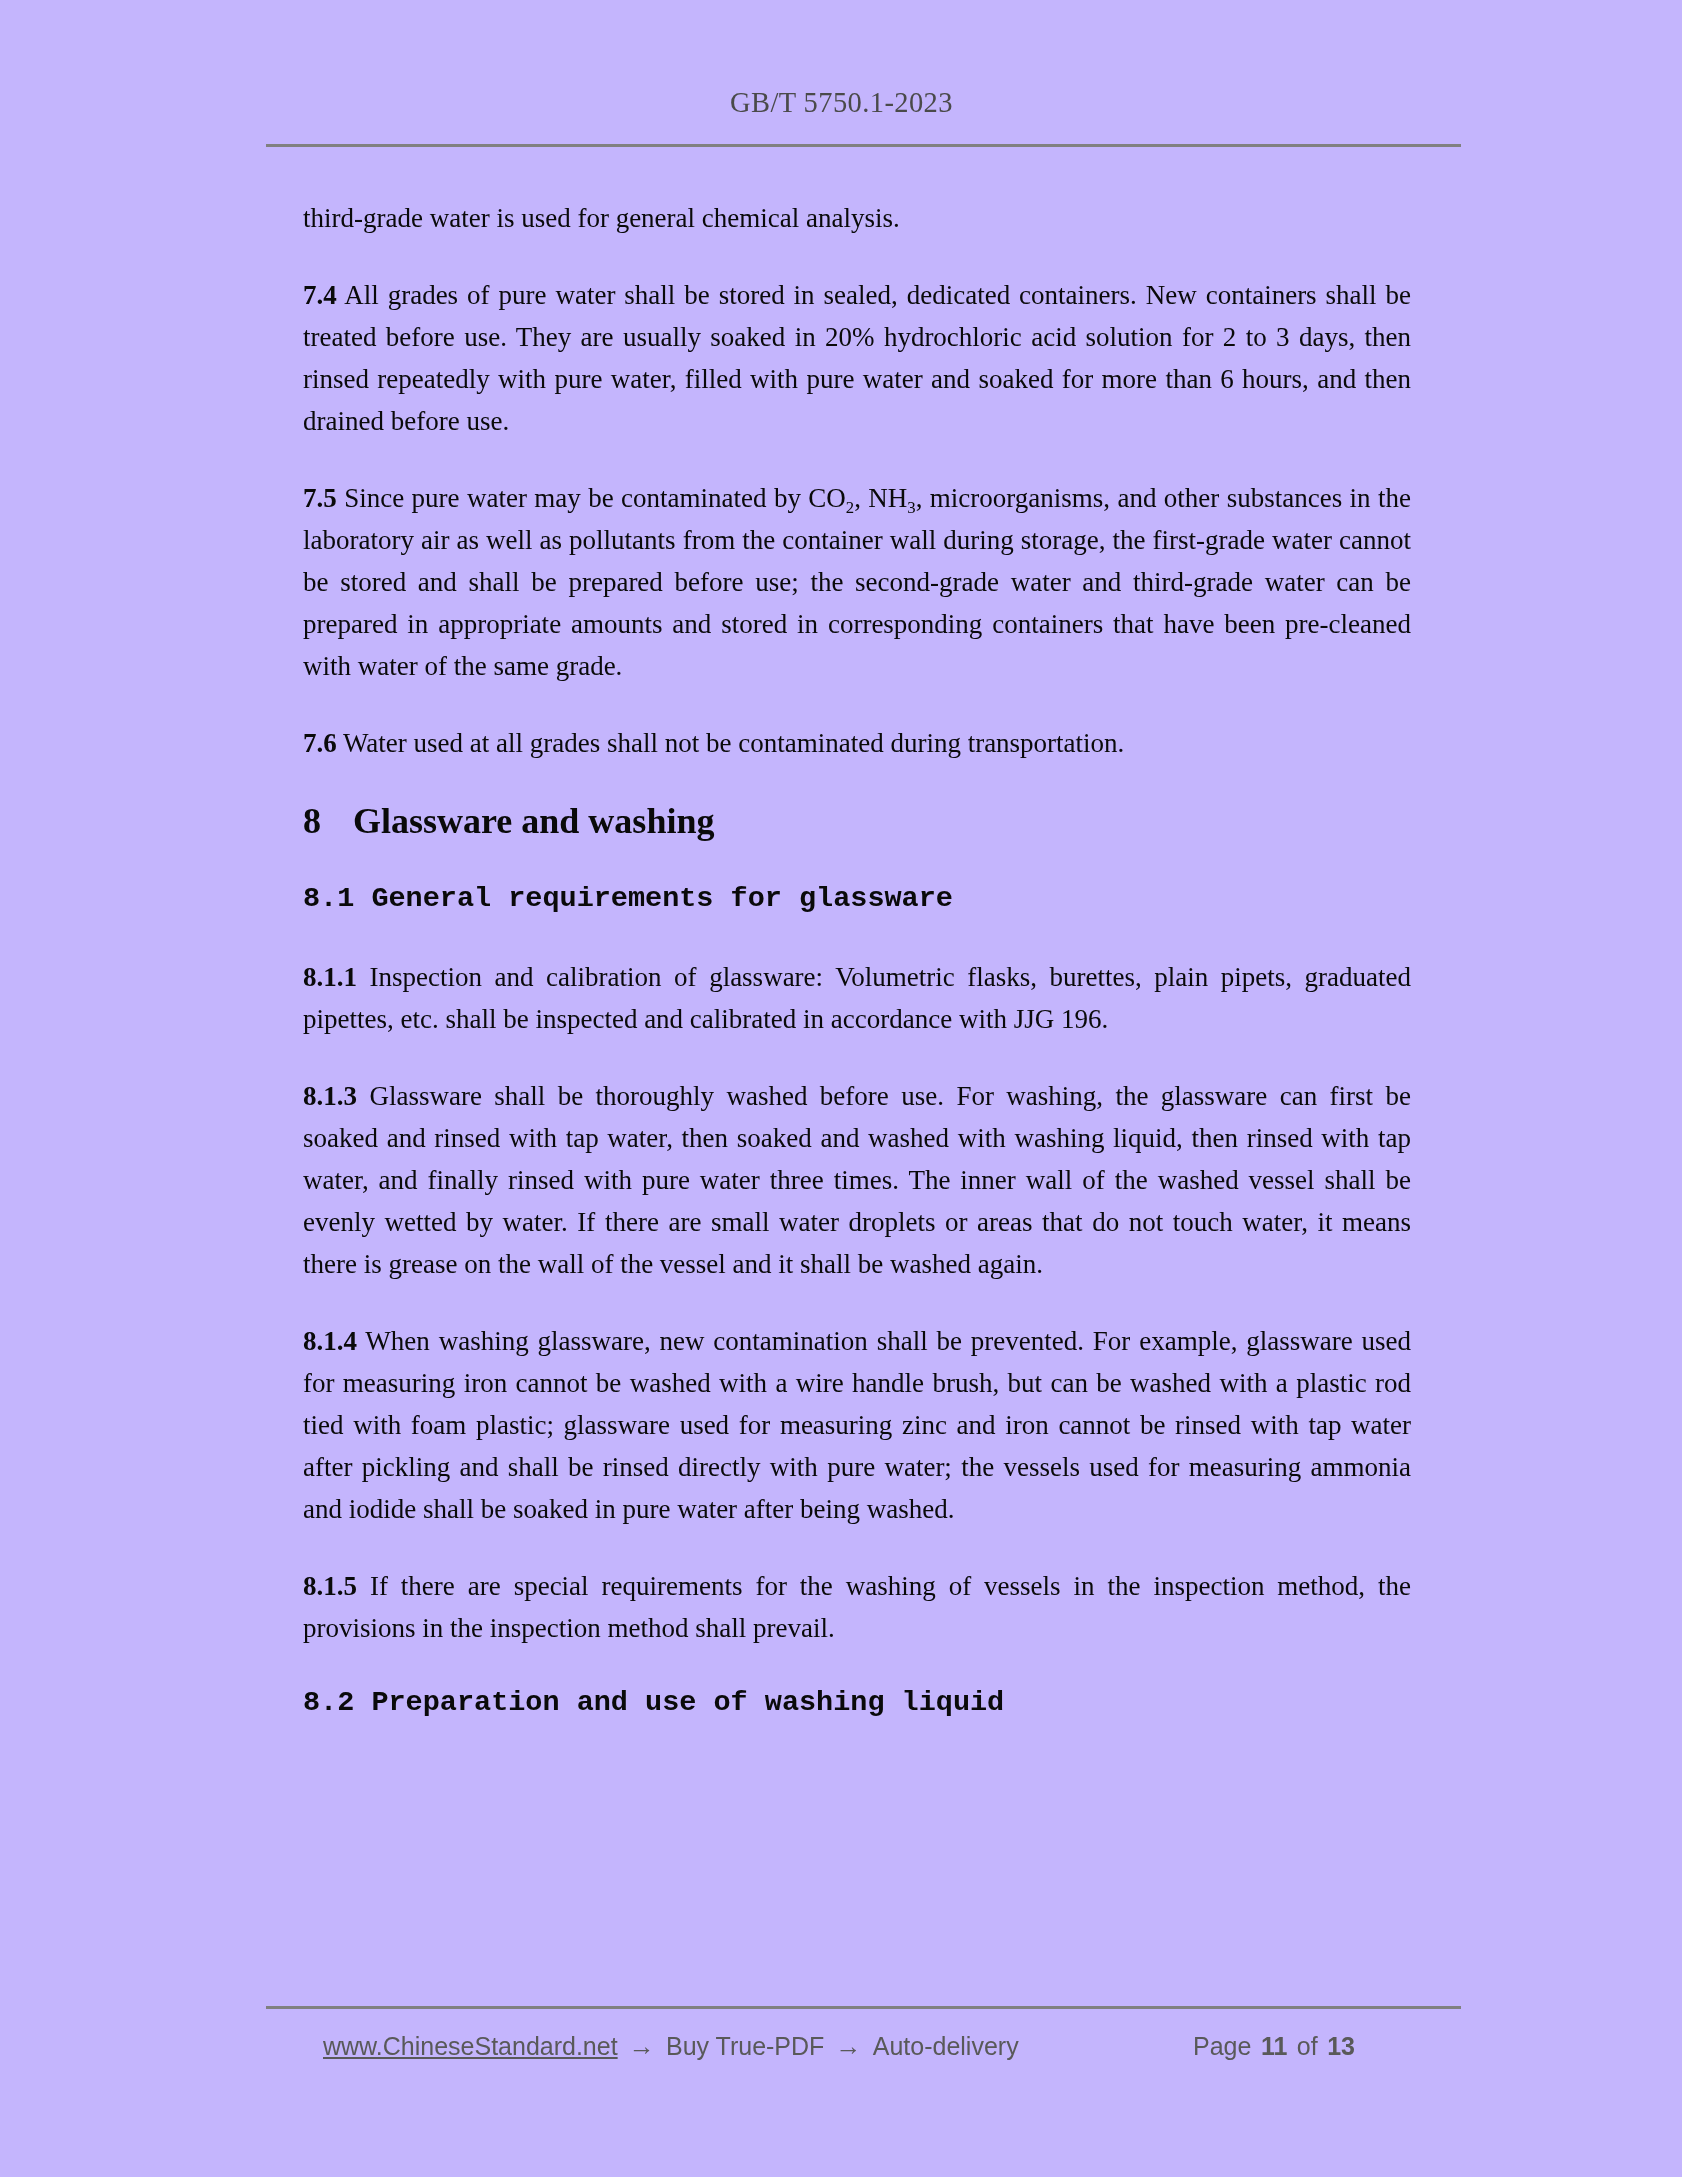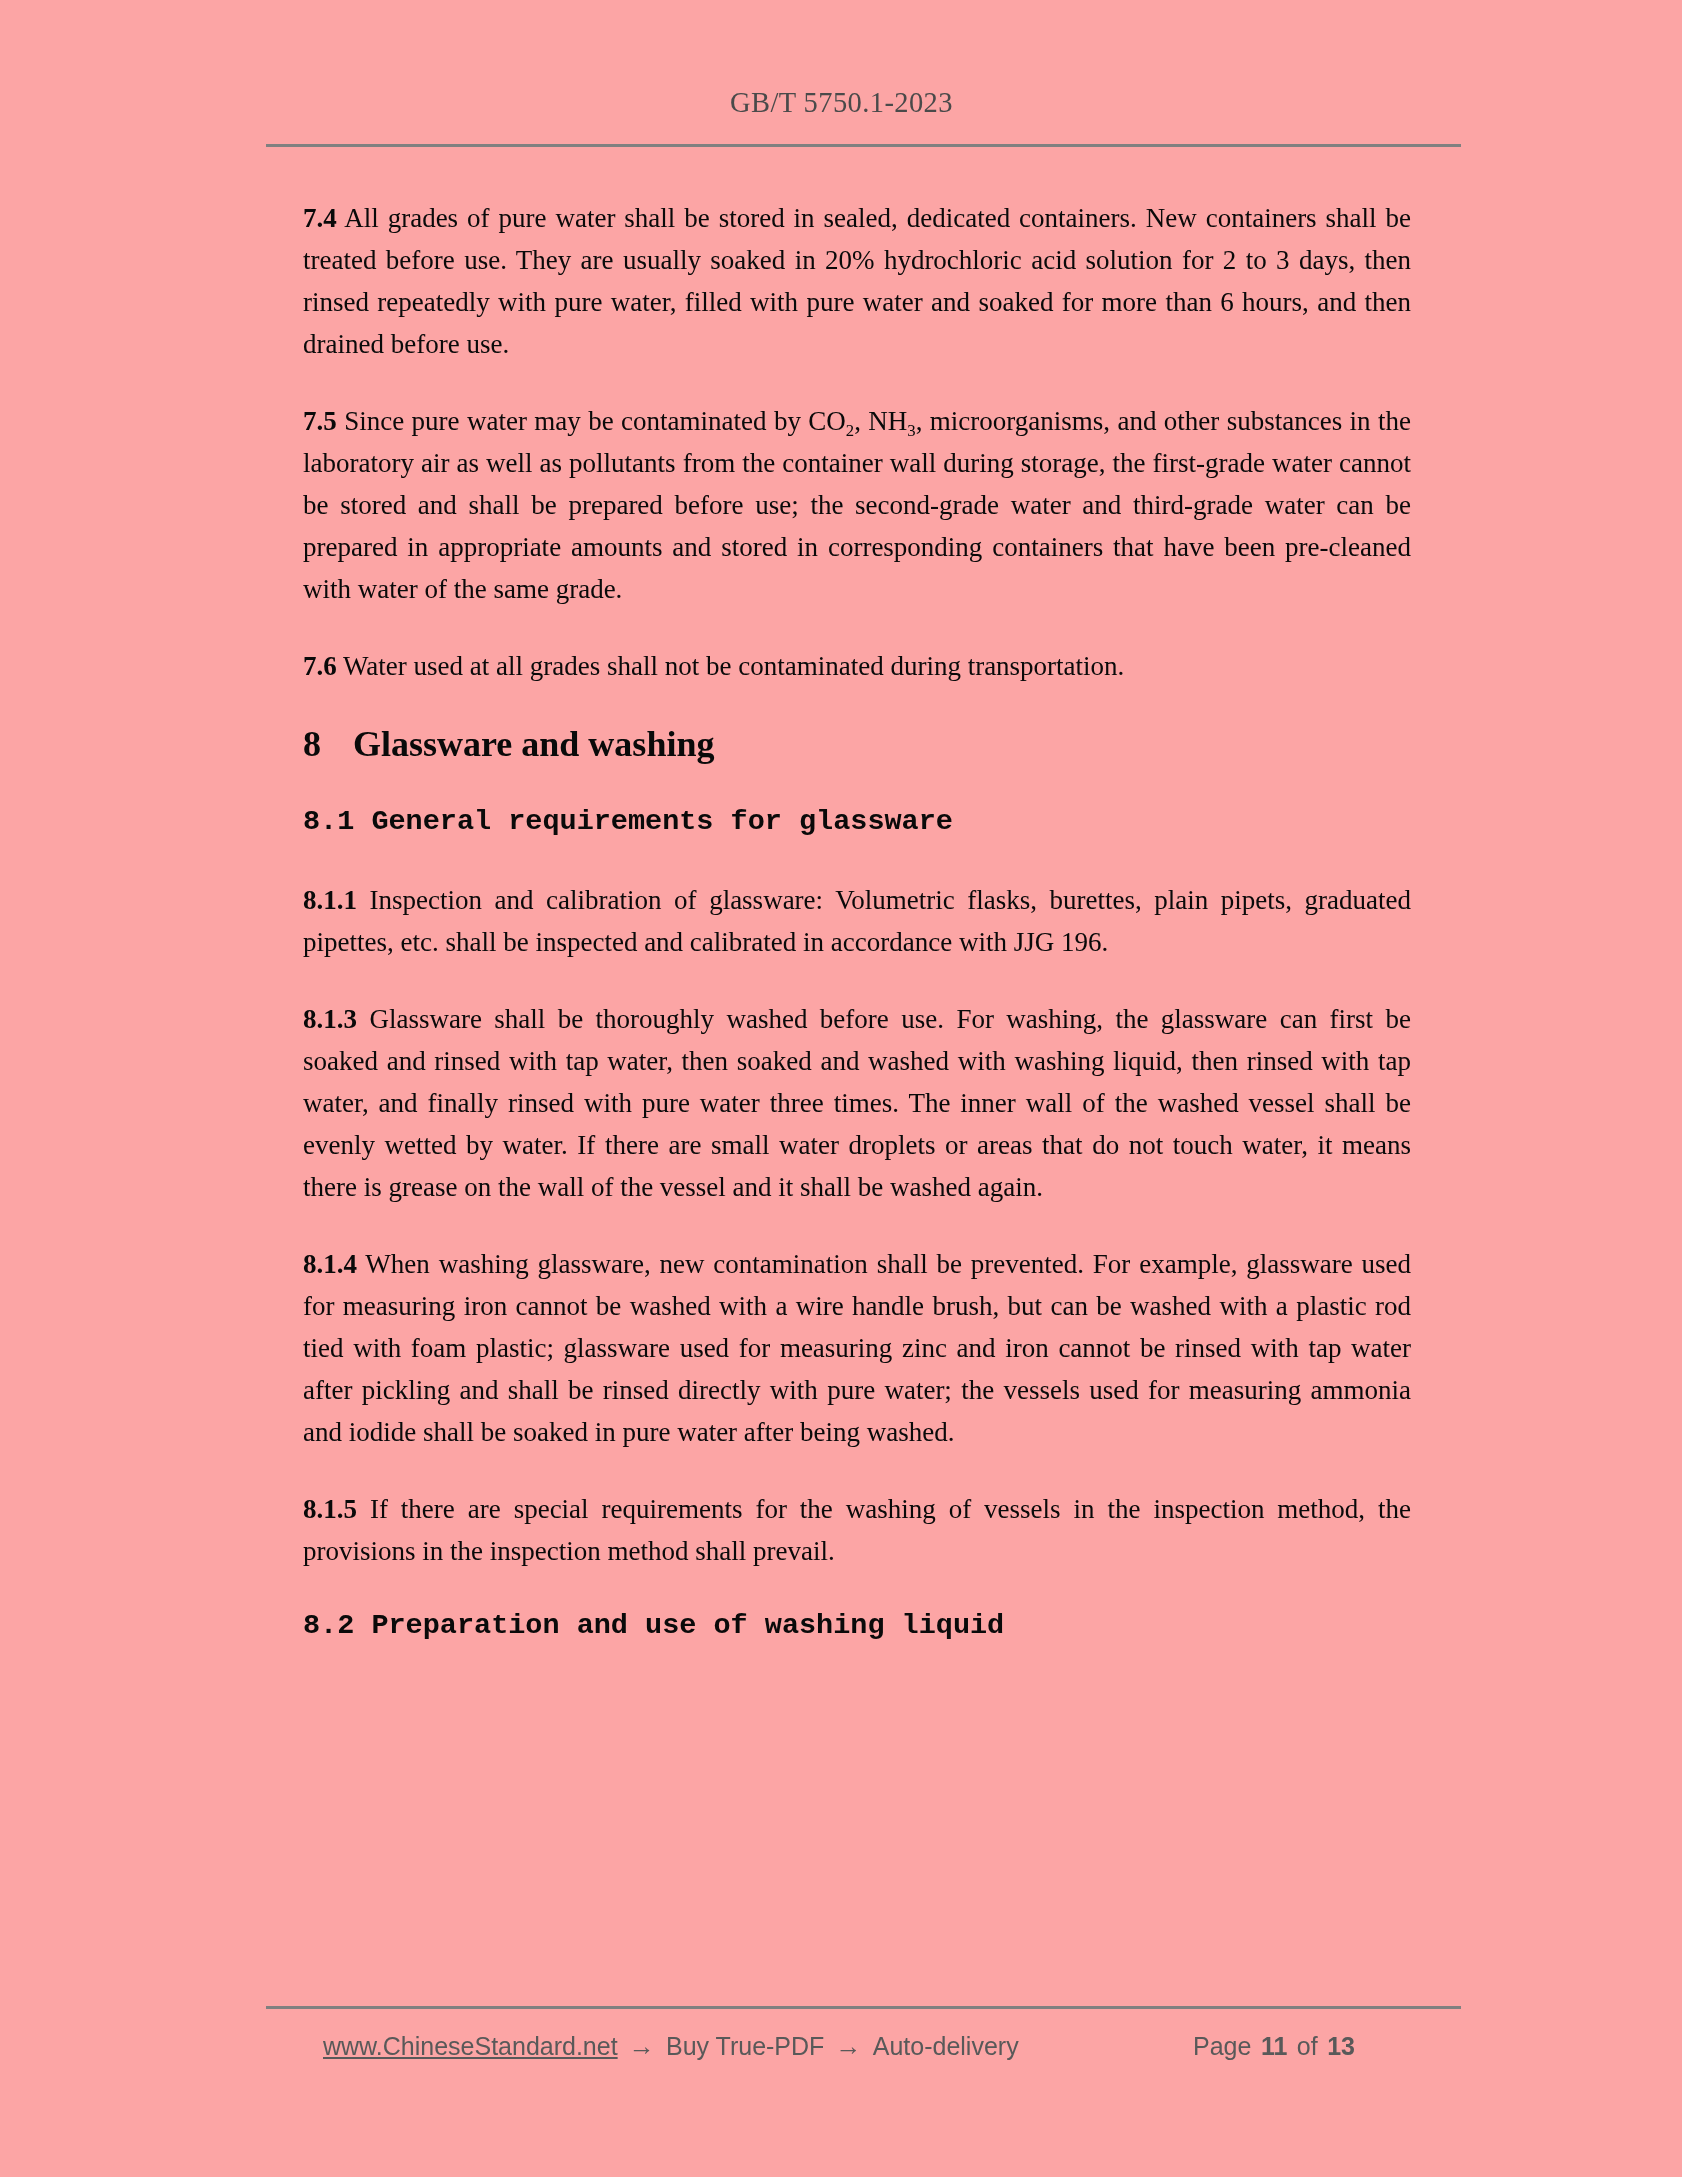--- a/index.html
+++ b/index.html
@@ -1,20 +1,20 @@
 <!DOCTYPE html>
 <html style="--text-color: #0a0a0a; --header-color: #4a4a4a; --footer-color: #595959; --rule-color: #808080;font-size:14px"><head>
 <meta charset="utf-8">
 <style>
   html, body { margin: 0; padding: 0; background: #e8e8e8; }
   .page {
     position: relative;
     width: 1683px;
     height: 2177px;
-    background: #fca5a5;
+    background: #c4b5fd;
     font-family: "Liberation Serif", serif;
     color: var(--text-color, #0a0a0a);
     overflow: hidden;
     margin: 0 auto;
   }
   .doc-header {
     position: absolute;
     top: 87px;
     left: 0;
     width: 100%;
@@ -83,20 +83,21 @@
 
 <div class="page">
 
   <div class="doc-header">
     <span>GB/T 5750.1-2023</span>
   </div>
 
   <div class="rule rule-top"></div>
 
   <div class="content">
+    <p class="body-p"><span>third-grade water is used for general chemical analysis.</span></p>
     <p class="body-p"><span class="b">7.4</span><span> All grades of pure water shall be stored in sealed, dedicated containers. New containers shall be treated before use. They are usually soaked in 20% hydrochloric acid solution for 2 to 3 days, then rinsed repeatedly with pure water, filled with pure water and soaked for more than 6 hours, and then drained before use.</span></p>
     <p class="body-p"><span class="b">7.5</span><span> Since pure water may be contaminated by CO</span><sub>2</sub><span>, NH</span><sub>3</sub><span>, microorganisms, and other substances in the laboratory air as well as pollutants from the container wall during storage, the first-grade water cannot be stored and shall be prepared before use; the second-grade water and third-grade water can be prepared in appropriate amounts and stored in corresponding containers that have been pre-cleaned with water of the same grade.</span></p>
     <p class="body-p"><span class="b">7.6</span><span> Water used at all grades shall not be contaminated during transportation.</span></p>
 
     <h1 class="h1">
       <span class="h1-num">8</span><span>Glassware and washing</span>
     </h1>
 
     <h2 class="h2">8.1 General requirements for glassware</h2>
 

